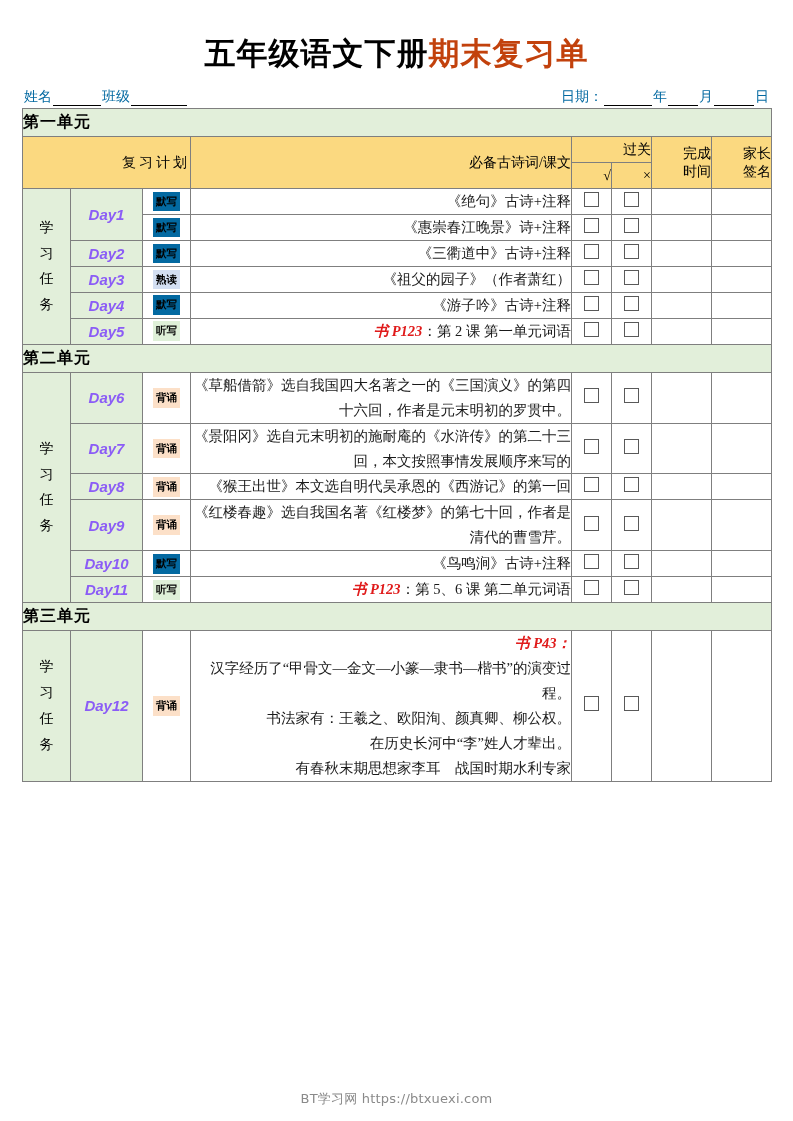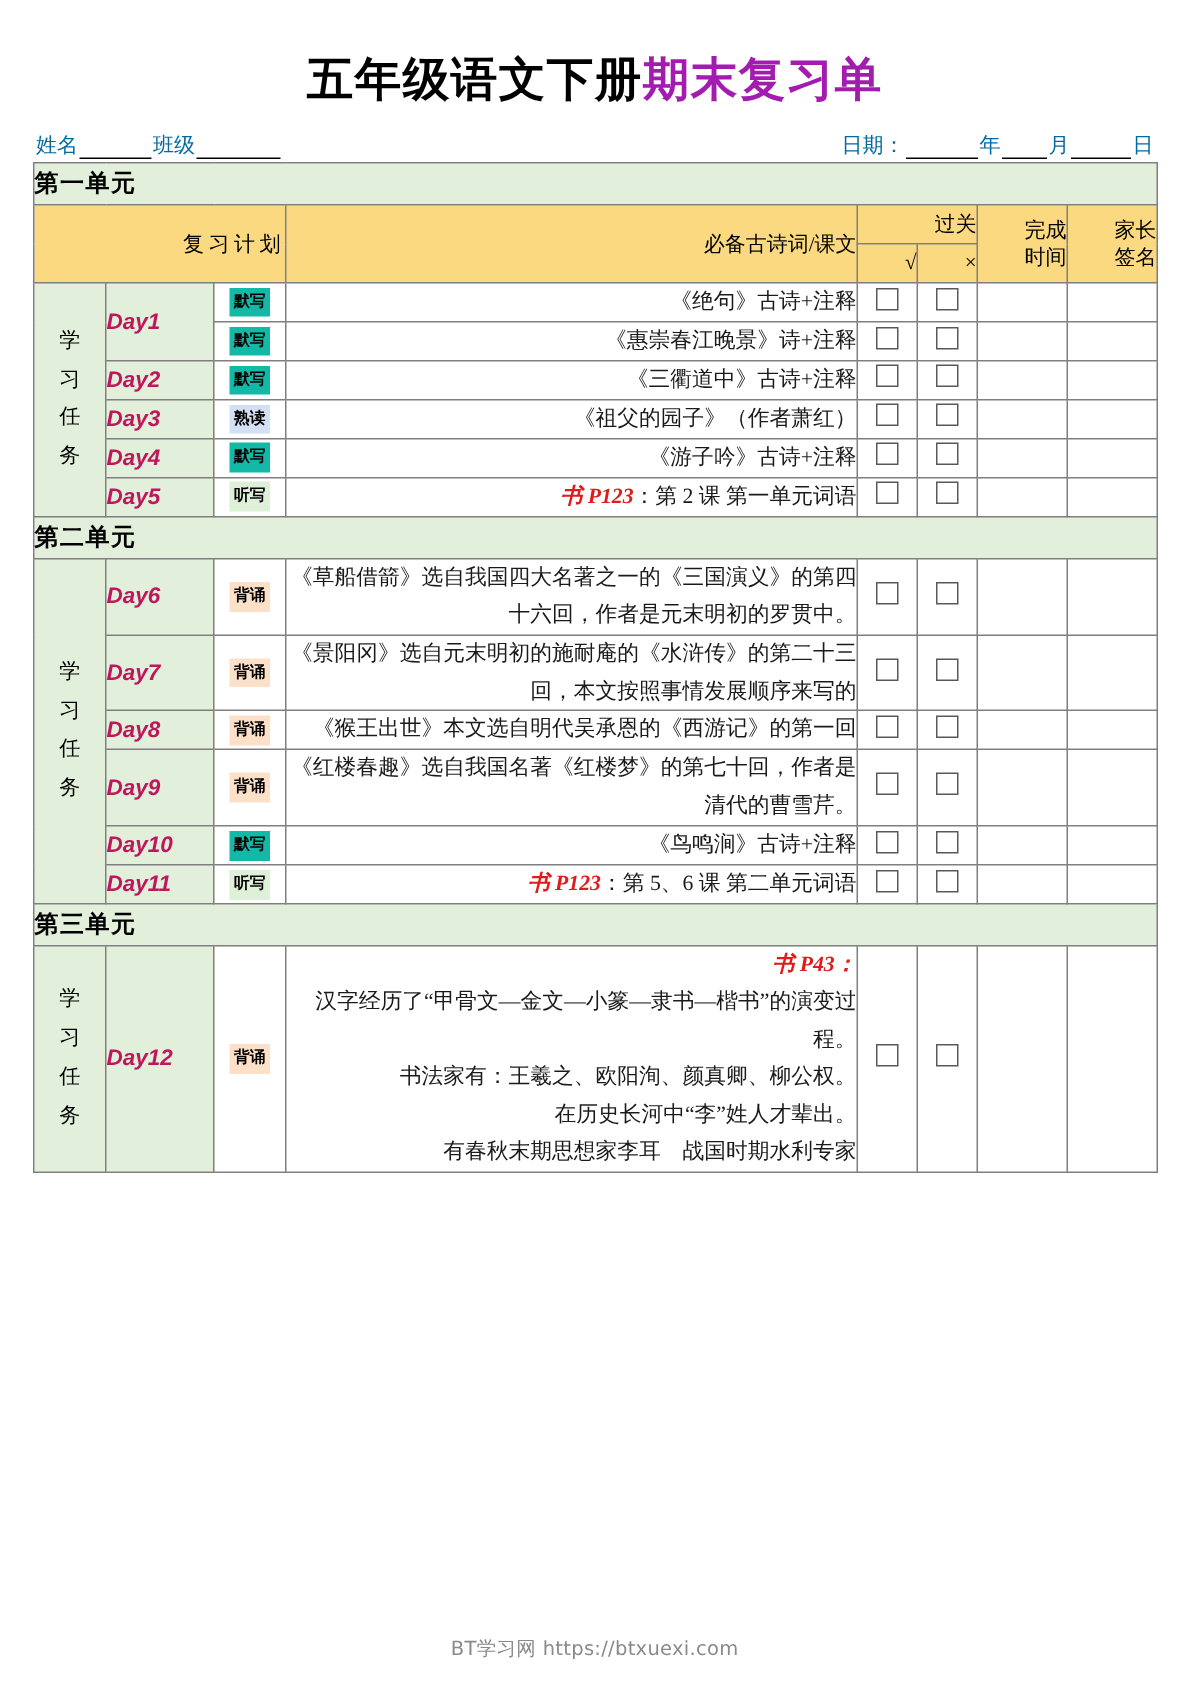--- a/index.html
+++ b/index.html
@@ -28,21 +28,21 @@
     white-space: nowrap;
   }
   .title-black, .title-red {
     font-family: "DejaVu Serif", "Liberation Serif", serif;
     font-size: 31px;
     font-weight: 900;
     letter-spacing: 1px;
     line-height: 1.1;
   }
   .title-black { color: #000000; }
-  .title-red   { color: #a21caf; }
+  .title-red   { color: #c2410c; }
 
   
   .meta-row {
     display: flex;
     align-items: flex-end;
     justify-content: space-between;
     font-size: 14px;
     color: #0369a1;
     padding: 14px 2px 2px 2px;
   }
@@ -117,40 +117,41 @@
     display: block;
     font-size: 14px;
     line-height: 1.85;
     color: #000;
     letter-spacing: 0;
   }
 
   
   .day-cell {
     background: #e2efda;
+    text-align: center;
     font-family: "Liberation Sans", sans-serif;
     font-style: italic;
     font-weight: 700;
     font-size: 15px;
-    color: #be185d;
+    color: #8b5cf6;
   }
 
   
   .tag-cell { text-align: center; background: #ffffff; }
   .tag {
     display: inline-block;
     font-family: "DejaVu Sans", sans-serif;
     font-weight: 700;
     font-size: 10.5px;
     line-height: 1.5;
     padding: 2px 3px;
     color: #000;
     white-space: nowrap;
   }
-  .tag-mo { background: #14b8a6; }   
+  .tag-mo { background: #0369a1; }   
   .tag-sd { background: #d3dff2; }   
   .tag-tx { background: #dff0d8; }   
   .tag-bs { background: #fce0c8; }   
 
   
   .text-cell {
     padding: 5px 9px 5px 9px;
     line-height: 1.72;
     font-size: 14.5px;
     color: #1a1a1a;

